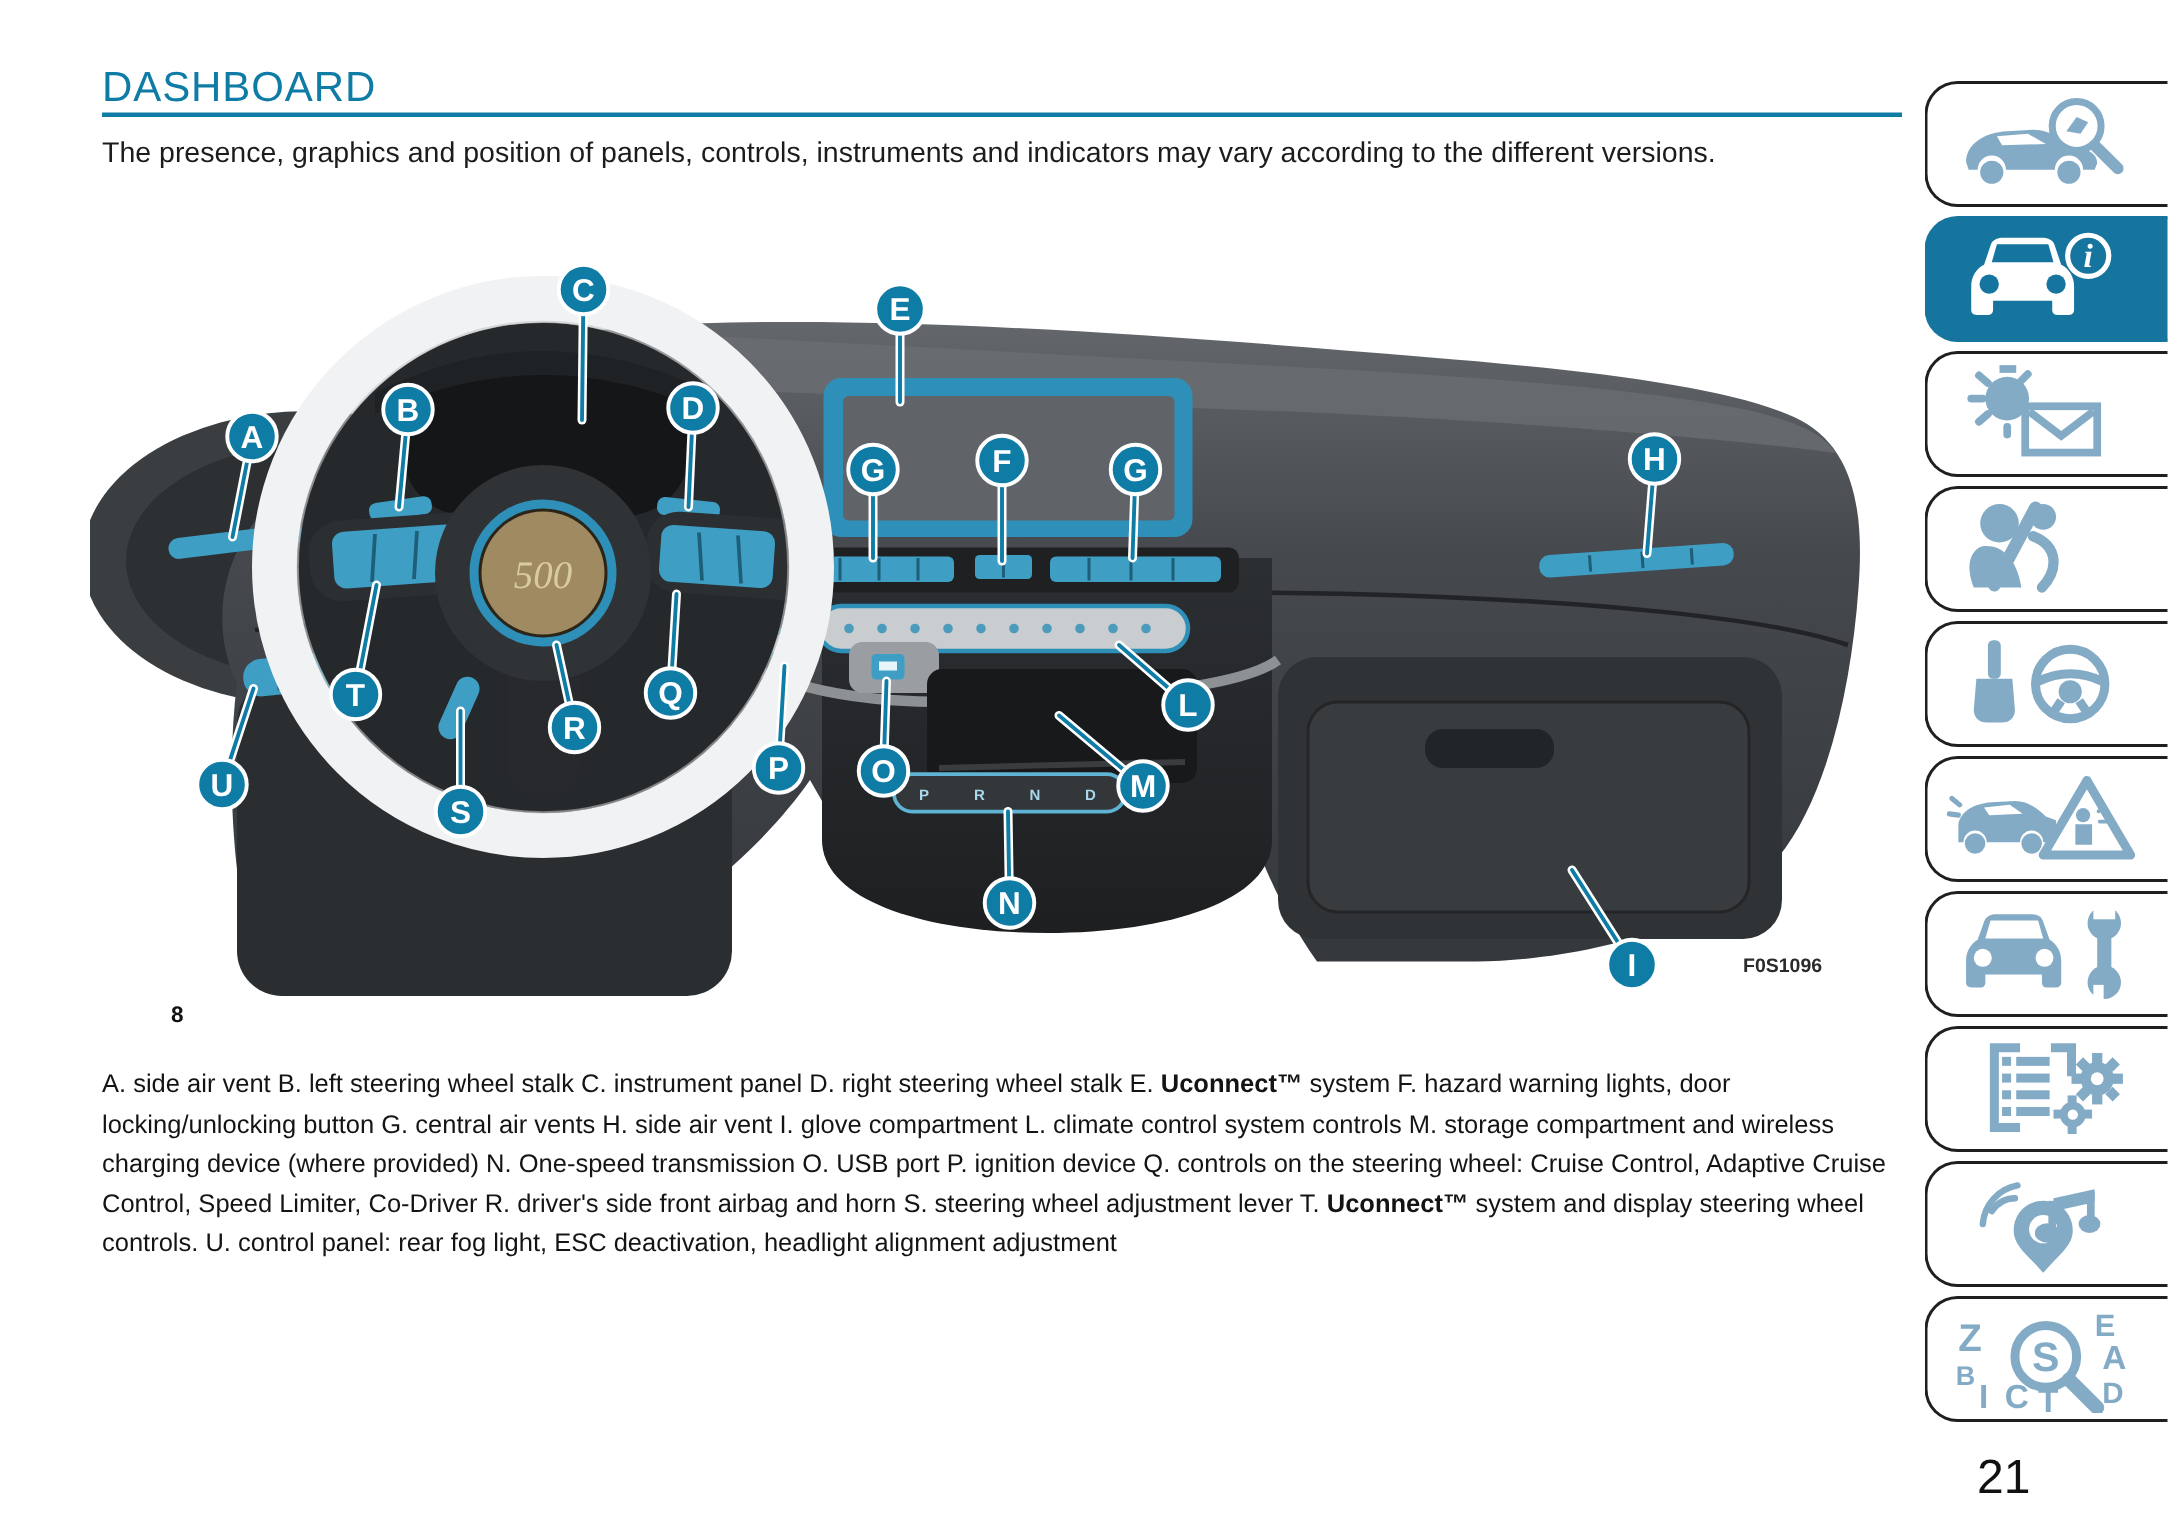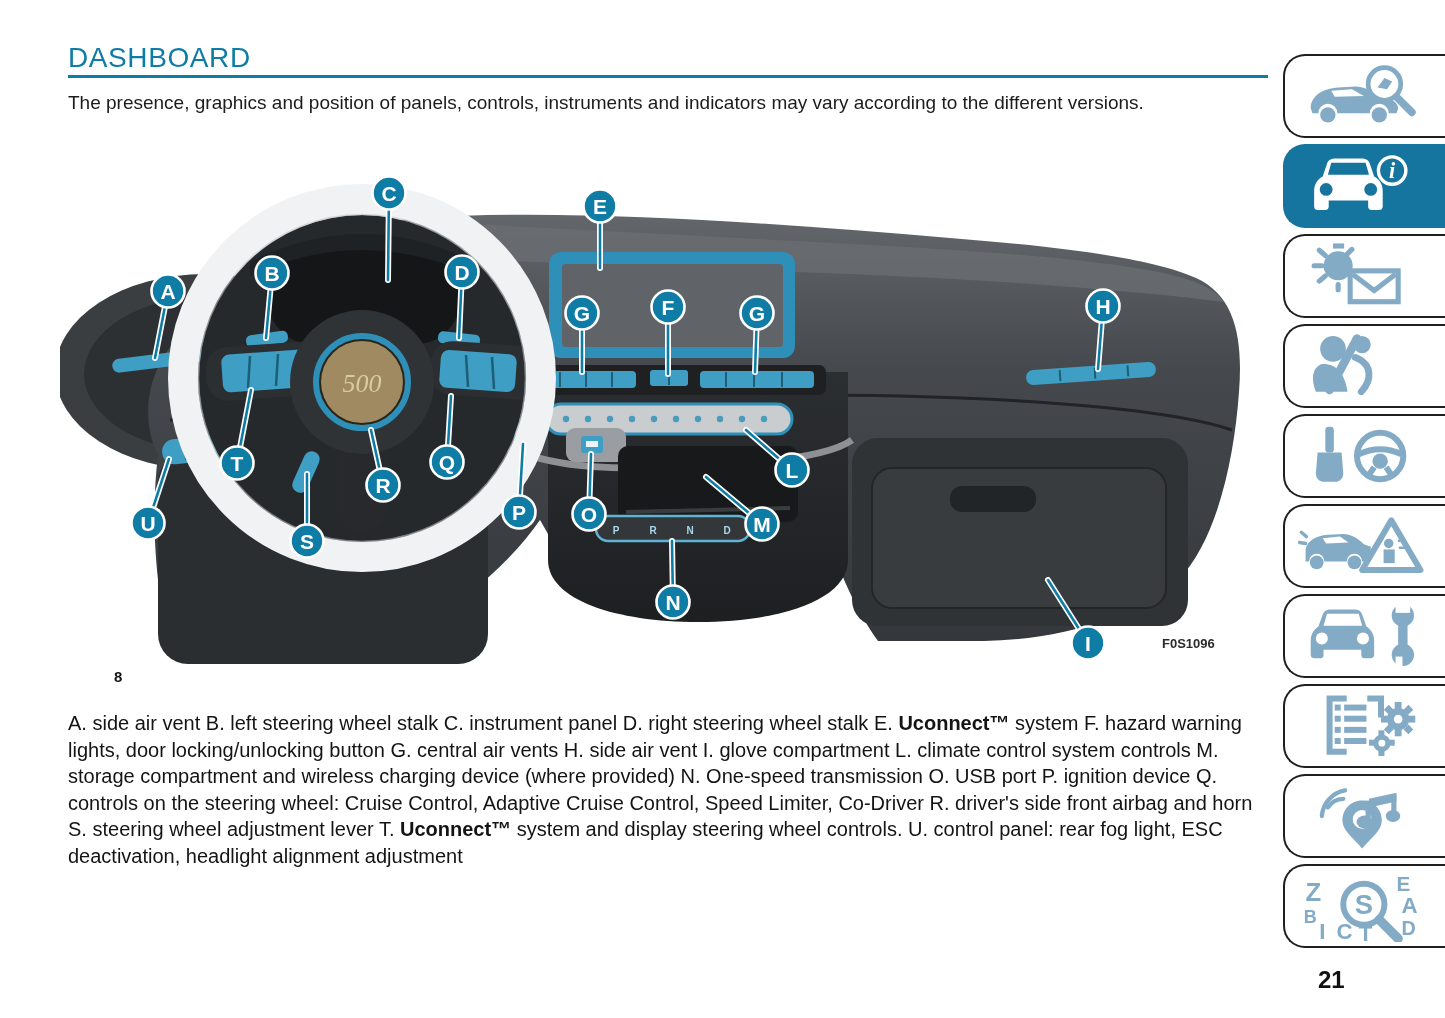--- a/index.html
+++ b/index.html
@@ -8,23 +8,23 @@
     font-family:"Liberation Sans",sans-serif;color:#1a1a1a;overflow:hidden;
   }
   .title{
     position:absolute;left:68px;top:42px;font-size:28px;font-weight:normal;
     letter-spacing:.6px;color:#0f7ca6;
   }
   .title-rule{position:absolute;left:68px;top:75px;width:1200px;height:3px;background:#0f7ca6;}
   .intro{position:absolute;left:68px;top:90px;width:1130px;font-size:19px;line-height:26px;color:#1c1c1c;}
   .fig-num{position:absolute;left:114px;top:668px;font-size:15px;font-weight:bold;color:#111;}
   .fig-code{position:absolute;left:1162px;top:636px;font-size:13px;font-weight:bold;color:#2b2b2b;}
-  .caption{position:absolute;left:68px;top:710px;width:1208px;font-size:20px;line-height:26.5px;color:#141414;}
+  .caption{position:absolute;left:68px;top:710px;width:1208px;font-size:17px;line-height:26.5px;color:#141414;}
   .caption .b{font-weight:bold;}
-  .page-num{position:absolute;left:1318px;top:966px;font-size:24px;font-weight:bold;color:#111;}
+  .page-num{position:absolute;left:1318px;top:966px;font-size:32px;font-weight:normal;color:#111;}
   #diagram{position:absolute;left:60px;top:160px;width:1185px;height:545px;}
   .sidebar{position:absolute;left:1283px;top:0;width:162px;height:1018px;}
   .tab{
     position:absolute;left:0;width:170px;height:84px;background:#fff;
     border:2px solid #1f1f1f;border-right:none;border-radius:22px 0 0 22px;
     color:#84abc6;display:flex;align-items:center;box-sizing:border-box;
   }
   .tab.active{background:#16759e;border-color:#16759e;color:#ffffff;}
   .tab-icon{display:block;margin-left:8px;}
   .tab-icon svg{width:140px;height:72px;display:block;}

